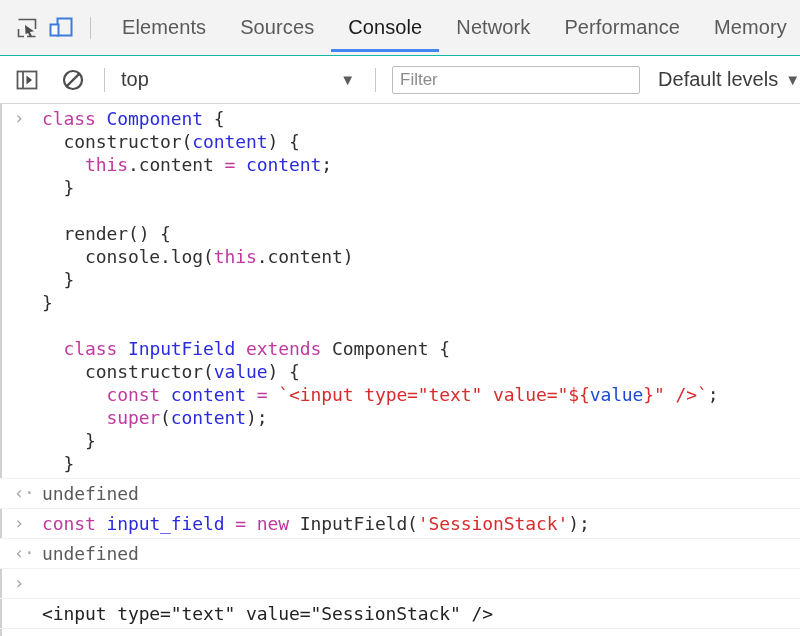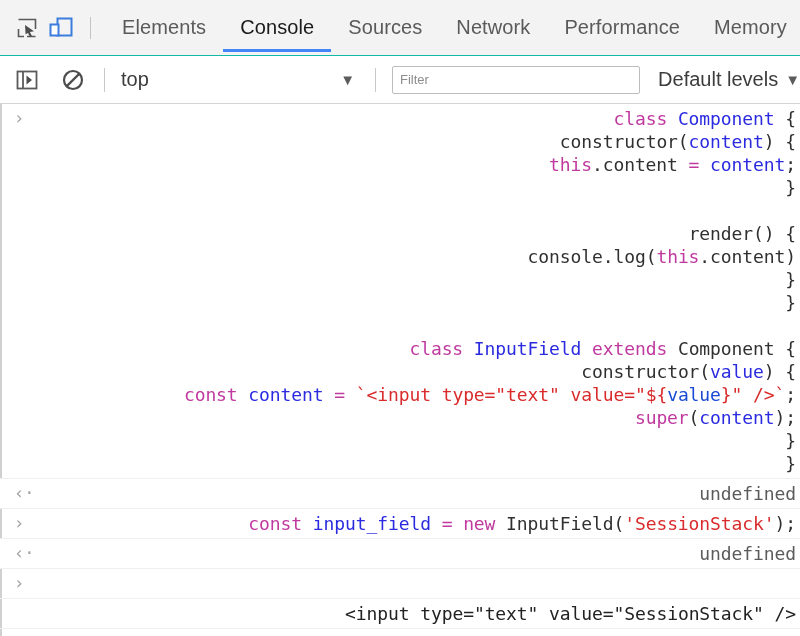--- a/index.html
+++ b/index.html
@@ -108,21 +108,21 @@
     color: #5c5c5c;
     margin-right: 4px;
     line-height: 1;
   }
   .filter-input {
     width: 250px;
     height: 28px;
     border: 1px solid #bdbdbd;
     border-radius: 2px;
     background: #fff;
-    font-size: 13px;
+    font-size: 17px;
     font-family: "Liberation Sans", sans-serif;
     color: #333;
     padding: 0 7px;
     box-sizing: border-box;
     outline: none;
   }
   .filter-input::placeholder { color: #8c8c8c; opacity: 1; }
   .levels {
     display: flex;
     align-items: center;
@@ -170,21 +170,20 @@
   }
   .code {
     margin-left: 42px;
     padding-right: 4px;
     white-space: pre;
     color: #303030;
     font-family: "DejaVu Sans Mono", monospace;
     font-size: 18px;
     line-height: 23px;
     letter-spacing: -0.1px;
-    text-align: right;
   }
   .code.result-text { color: #5b5b5b; }
   .code.output-text { color: #222; }
 
   
   .kw  { color: #c0399f; }
   .ide { color: #2a2ae0; }
   .str { color: #d92b2b; }
   .op  { color: #c0399f; }
   .pln { color: #303030; }
@@ -208,25 +207,25 @@
       <rect x="1.5" y="7.5" width="8" height="11" fill="#ffffff" stroke="#3b7ddd" stroke-width="2"></rect>
     </svg>
   </div>
 
   <div class="tb-sep"></div>
 
   <div class="tabs">
     <div class="tab">
         <span>Elements</span>
       </div>
+    <div class="tab">
+        <span>Sources</span>
+      </div>
     <div class="tab active">
         <span>Console</span>
-      </div>
-    <div class="tab">
-        <span>Sources</span>
       </div>
     <div class="tab">
         <span>Network</span>
       </div>
     <div class="tab">
         <span>Performance</span>
       </div>
     <div class="tab">
         <span>Memory</span>
       </div>

